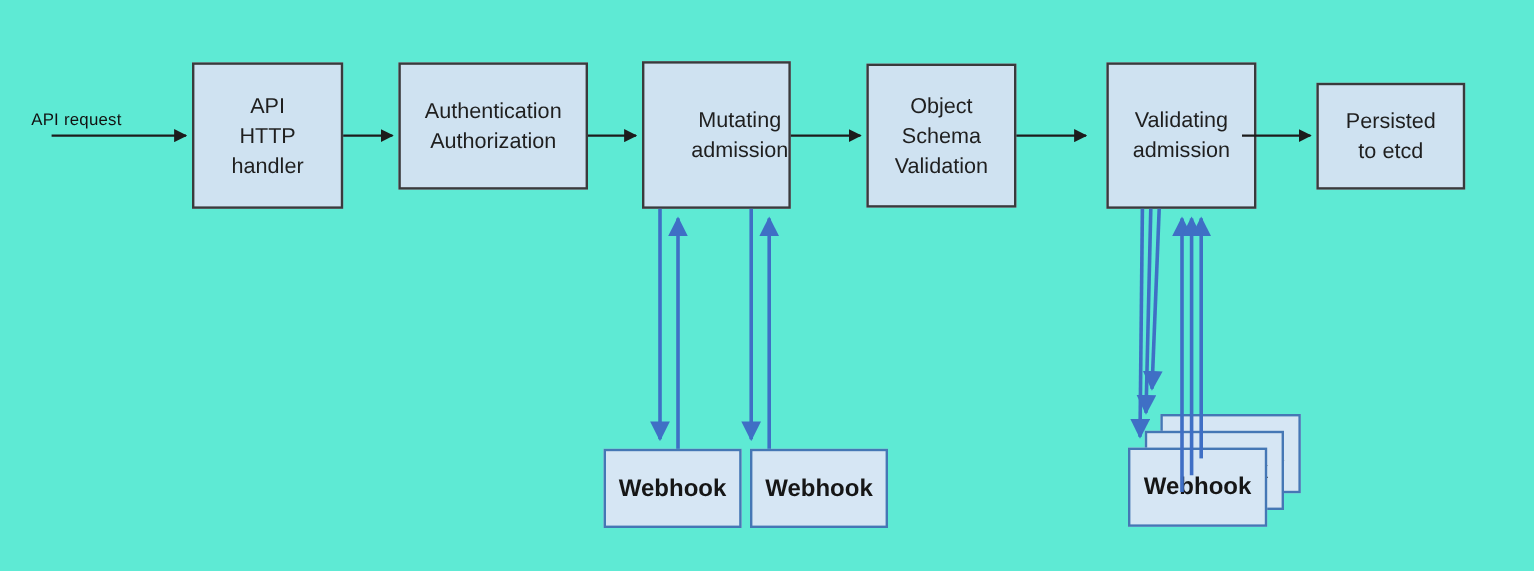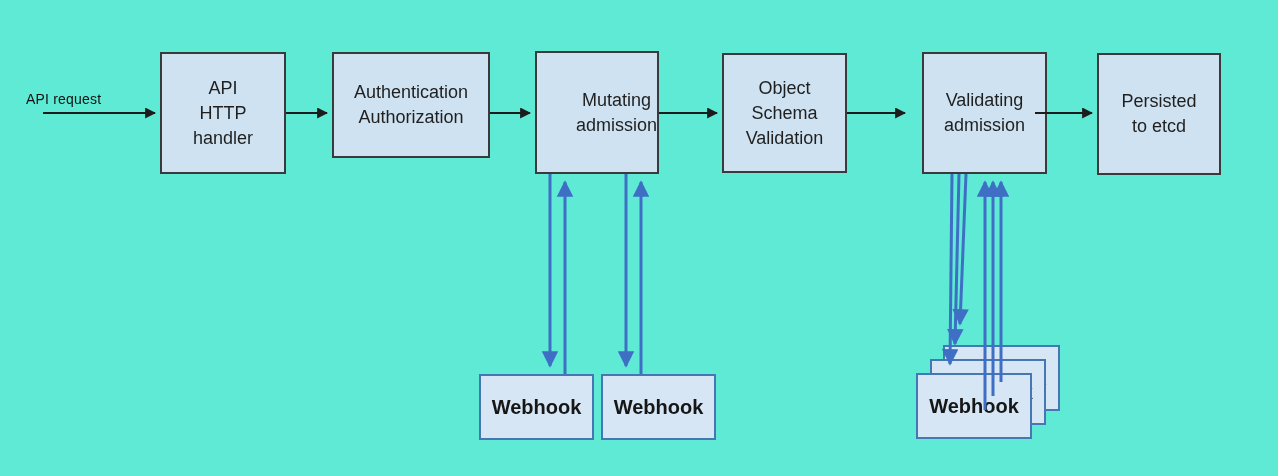--- a/index.html
+++ b/index.html
@@ -14,28 +14,28 @@
     display:flex;align-items:center;justify-content:center;
     text-align:center;color:var(--text,#1f1f1f);
     font-size:18px;line-height:25px;
   }
   .node .lbl{white-space:pre-line;}
   #n-api{left:160px;top:52px;width:126px;height:122px;}
   #n-auth{left:332px;top:52px;width:158px;height:106px;}
   #n-mutating{left:535px;top:51px;width:124px;height:123px;justify-content:flex-end;}
   #n-schema{left:722px;top:53px;width:125px;height:120px;}
   #n-validating{left:910px;top:52px;width:125px;height:122px;margin-left:12px;}
-  #n-etcd{left:1097px;top:53px;width:124px;height:122px;}
+  #n-etcd{left:1097px;top:69px;width:124px;height:89px;}
   .webhook{
     position:absolute;box-sizing:border-box;
     background:var(--webhook-fill,#d6e6f4);
     border:2px solid var(--webhook-border,#4577b5);
     display:flex;align-items:center;justify-content:center;
     text-align:center;color:#161616;
-    font-size:20px;font-weight:600;
+    font-size:20px;font-weight:600;margin-left:24px;
   }
   #w-mut-1{left:479px;top:374px;width:115px;height:66px;}
   #w-mut-2{left:601px;top:374px;width:115px;height:66px;}
   #w-val-back{left:943px;top:345px;width:117px;height:66px;z-index:1;}
   #w-val-mid{left:930px;top:359px;width:116px;height:66px;z-index:2;}
   #w-val-front{left:916px;top:373px;width:116px;height:66px;z-index:3;}
   .edge-label{
     position:absolute;left:26px;top:91px;
     font-size:14px;color:#111;letter-spacing:0.2px;
   }

